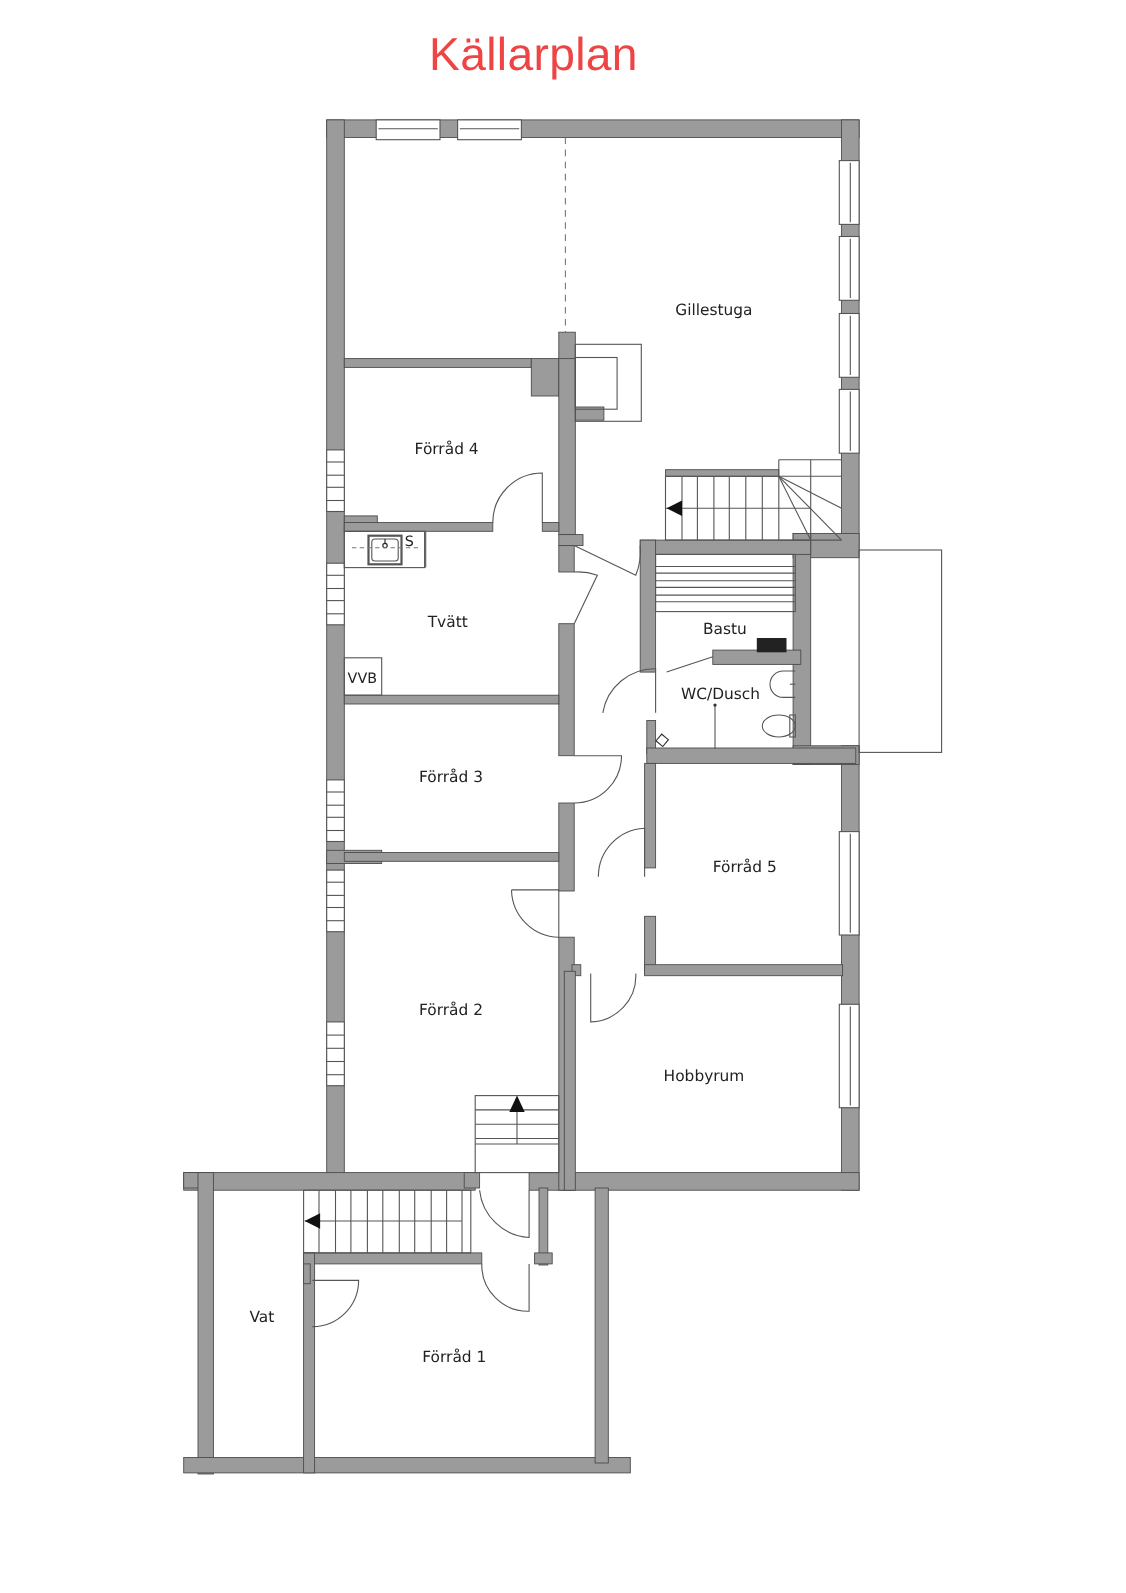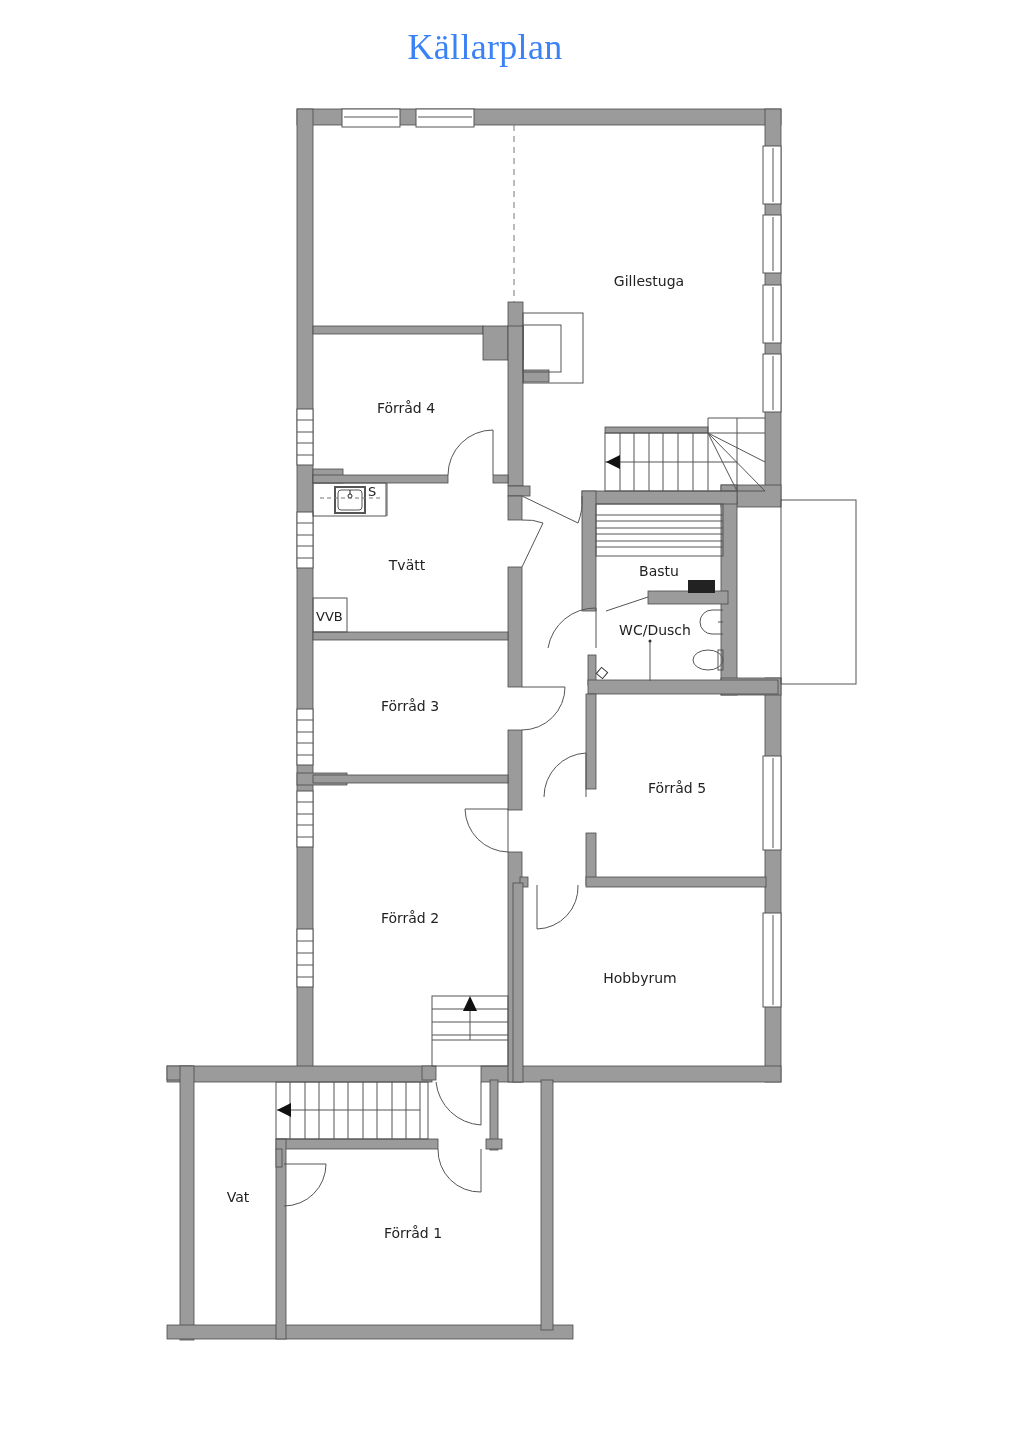--- a/index.html
+++ b/index.html
@@ -1,17 +1,17 @@
 <!DOCTYPE html>
 <html><head>
 <meta charset="utf-8">
 <style>
   html, body { margin: 0; padding: 0; background: #ffffff; }
   body { width: 1024px; height: 1448px; position: relative; overflow: hidden; font-family: "DejaVu Sans", sans-serif; }
-  .title { position: absolute; left: 0; width: 970px; top: 26px; text-align: center; font-size: 36px; color: #3b82f6; font-family: Liberation Serif, serif; letter-spacing: 0.3px; }
+  .title { position: absolute; left: 0; width: 970px; top: 26px; text-align: center; font-size: 42px; color: #ef4444; font-family: Liberation Sans, sans-serif; letter-spacing: 0.3px; }
   svg { position: absolute; left: 0; top: 0; }
   .wall { fill: #9b9b9b; stroke: #4a4a4a; stroke-width: 0.8; }
   .thin { fill: none; stroke: #555; stroke-width: 1; }
   .win { fill: #fff; stroke: #555; stroke-width: 1; }
   .lbl { font-family: "DejaVu Sans", sans-serif; font-size: 14px; fill: #222; text-anchor: middle; }
   .lblsm { font-family: "DejaVu Sans", sans-serif; font-size: 13px; fill: #222; }
 </style>
 </head>
 <body>
 

